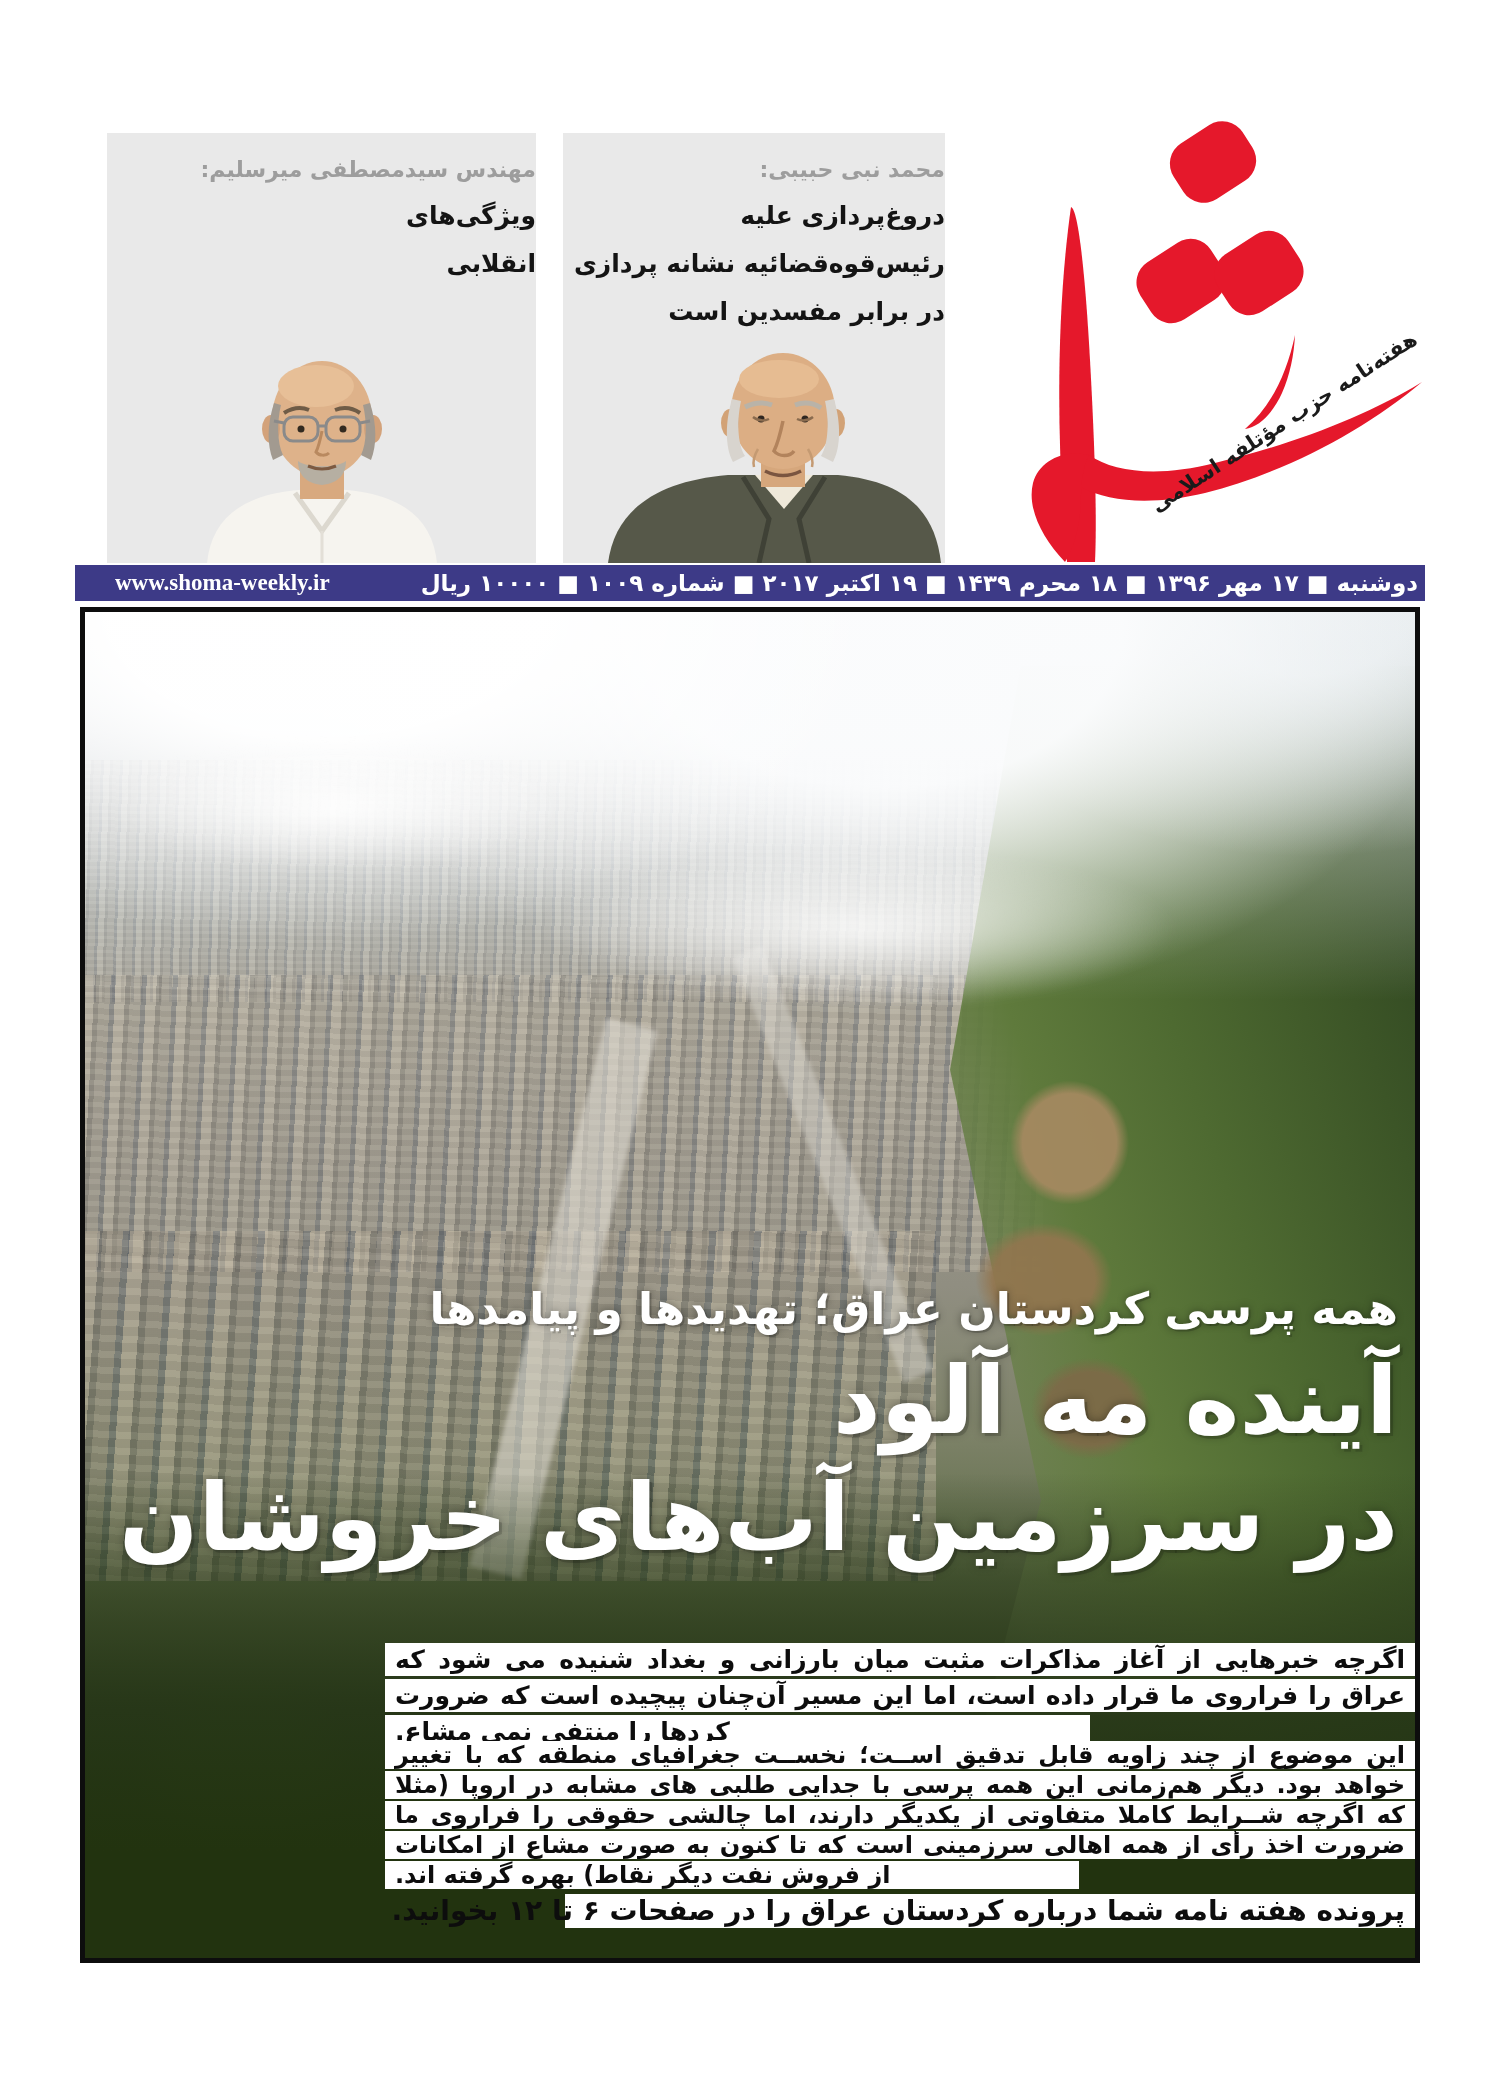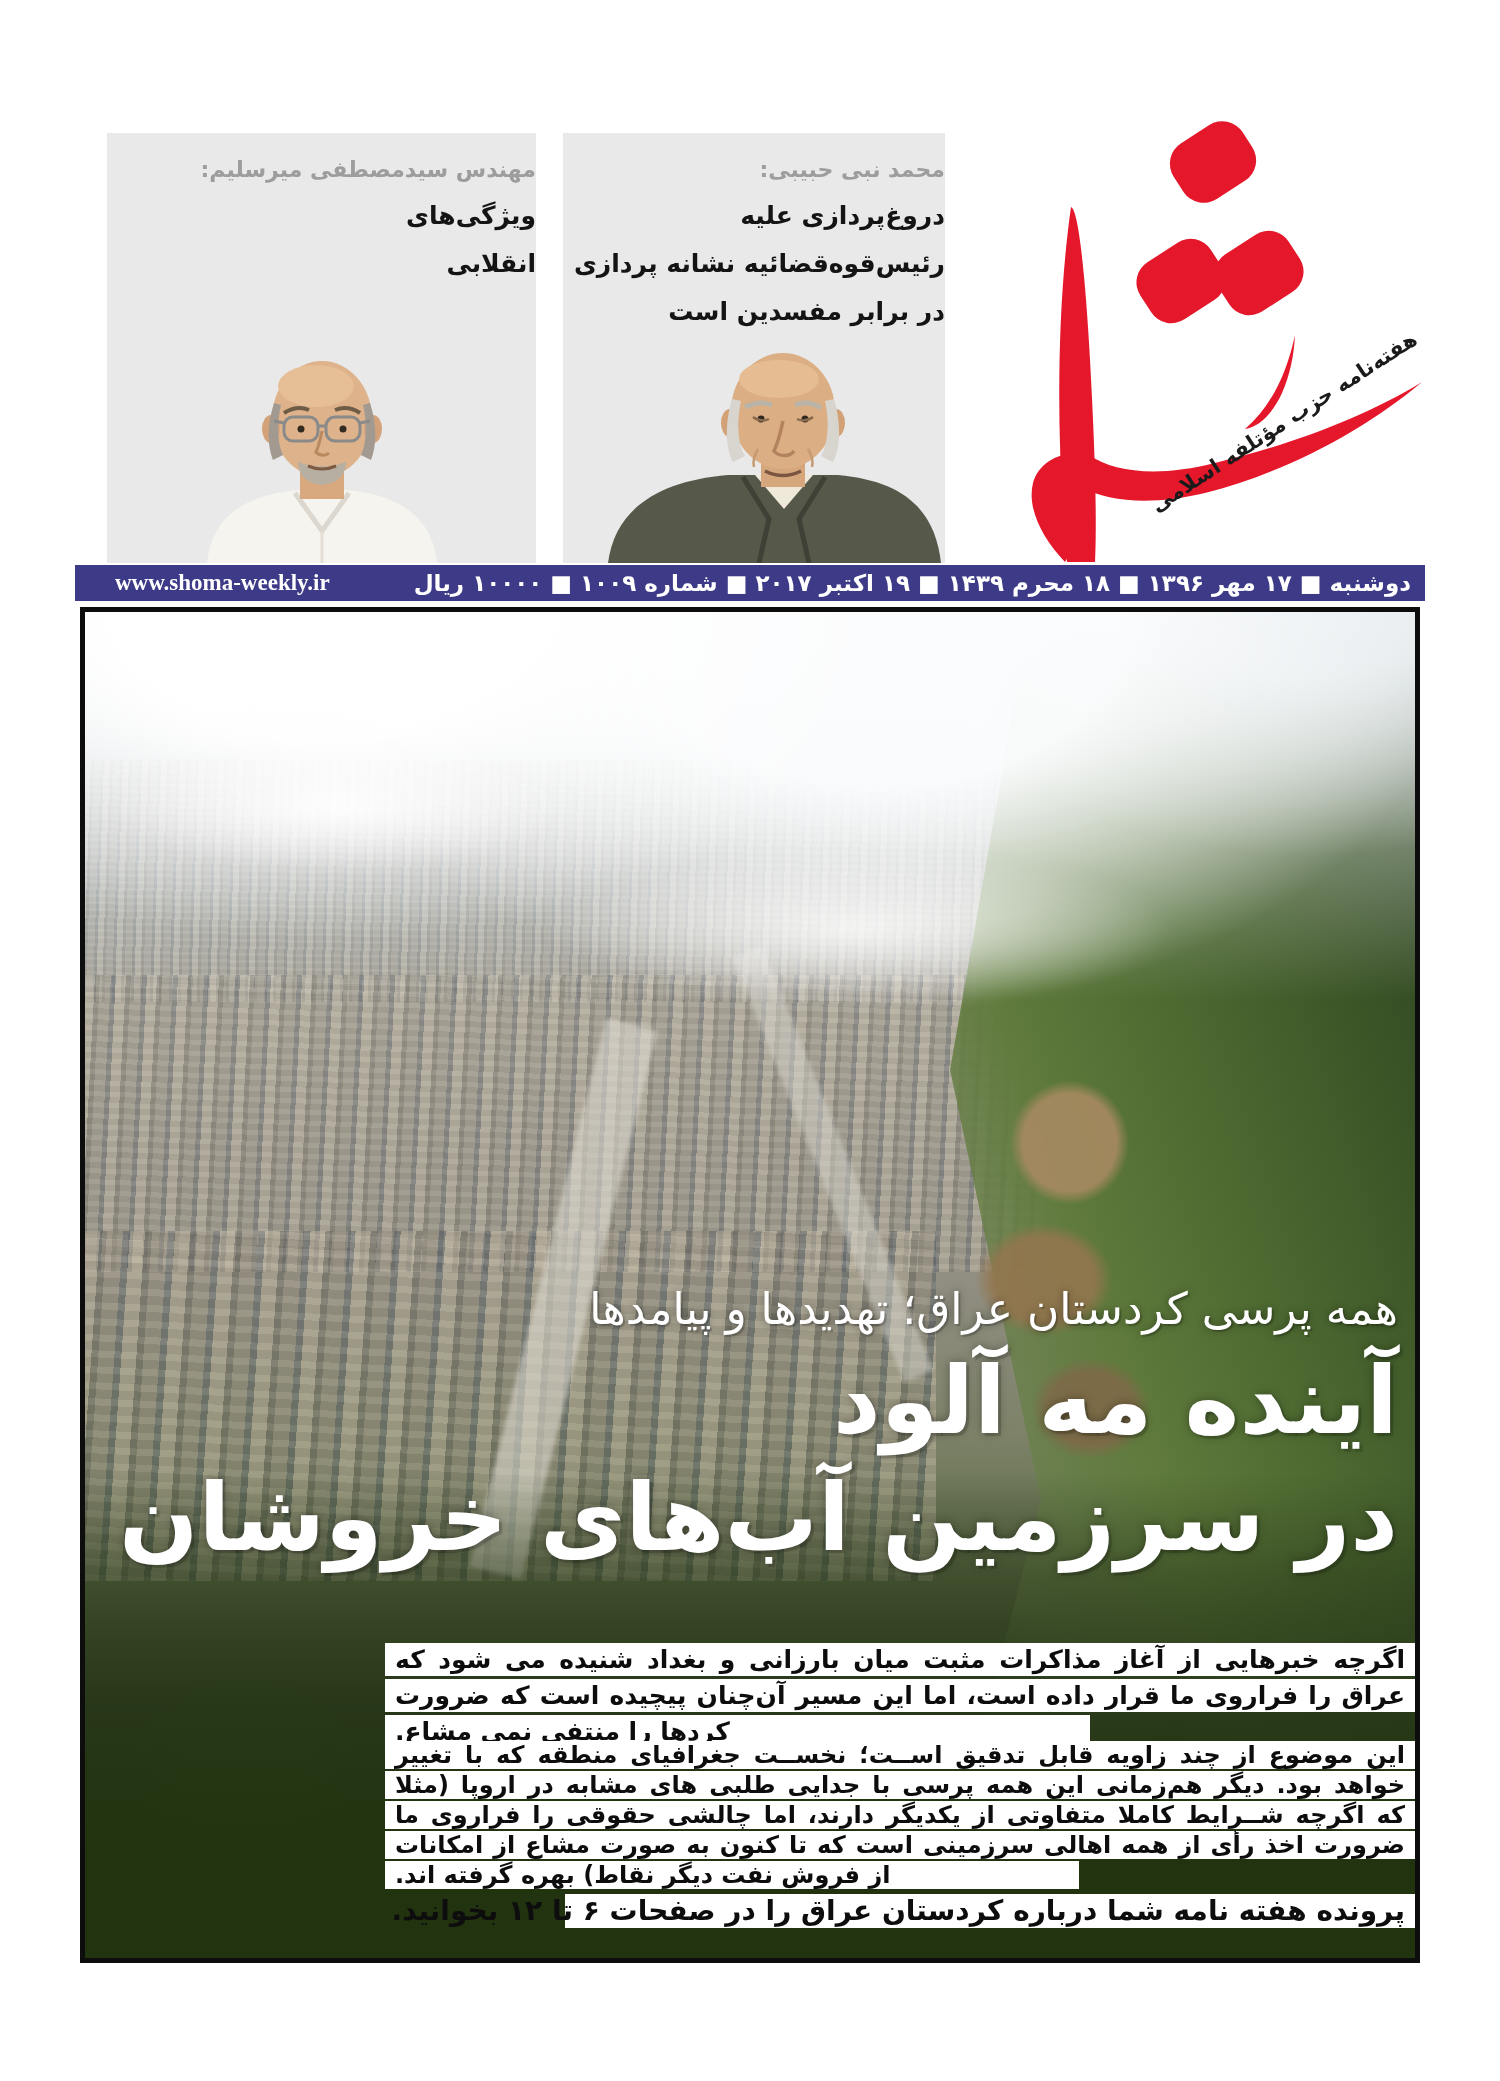--- a/index.html
+++ b/index.html
@@ -22,21 +22,21 @@
 
   
   .logo-wrap { position:absolute; left:1005px; top:25px; width:430px; height:542px; }
   .logo-svg { position:absolute; left:0; top:0; }
   .tagline { position:absolute; left:148px; top:470px; transform:rotate(-33deg); transform-origin:left center;
              font-size:21px; font-weight:bold; color:#1a1a1a; white-space:nowrap; direction:rtl; letter-spacing:1px; }
   .sr-only { position:absolute; width:1px; height:1px; overflow:hidden; clip-path:inset(50%); }
 
   
   .infobar { position:absolute; left:75px; top:565px; width:1350px; height:36px; display:flex; align-items:center;
-             justify-content:space-between; padding:0 14px 0 40px; }
+             justify-content:space-between; padding:0 7px 0 40px; }
   .infobar .site { font-family:"Liberation Serif", serif; font-weight:bold; font-size:23px; color:#fff; direction:ltr; }
   .infobar .issue { font-size:23px; font-weight:bold; color:#fff; direction:rtl; }
 
   
   .photo { position:absolute; left:80px; top:607px; width:1340px; height:1356px; border:5px solid #0d0d0d; overflow:hidden;
            background:linear-gradient(180deg,#dfe3e6 0%,#ccd2d6 7%,#b7bdbf 13%,#aab0ad 20%,#a6a296 30%,#9a968b 40%,
                       #908e81 50%,#7d8268 61%,#5e6c48 71%,#46552f 81%,#32431f 91%,#273617 100%); }
   .ph { position:absolute; }
   .ph-grain-far { left:0; top:11%; width:78%; height:18%; opacity:.65;
       background:repeating-linear-gradient(92deg, rgba(205,198,182,.5) 0 6px, rgba(125,120,112,.45) 6px 9px, rgba(168,162,150,.5) 9px 16px, rgba(98,102,110,.4) 16px 19px),
@@ -68,21 +68,21 @@
       background:radial-gradient(58% 92% at 18% 0%, rgba(255,255,255,.98) 28%, rgba(255,255,255,0) 74%),
                  radial-gradient(56% 100% at 60% 4%, rgba(251,252,253,.96) 32%, rgba(251,252,253,0) 78%),
                  radial-gradient(42% 72% at 92% 0%, rgba(233,238,241,.92) 18%, rgba(233,238,241,0) 70%),
                  linear-gradient(180deg, rgba(245,247,249,.85) 0%, rgba(245,247,249,0) 80%); }
   .ph-wisp-1 { left:26%; top:17%; width:64%; height:13%; border-radius:50%;
       background:radial-gradient(50% 60% at 50% 50%, rgba(255,255,255,.8), rgba(255,255,255,0) 75%); filter:blur(7px); }
   .ph-wisp-2 { left:-4%; top:9%; width:46%; height:11%; border-radius:50%;
       background:radial-gradient(50% 60% at 50% 50%, rgba(255,255,255,.9), rgba(255,255,255,0) 75%); filter:blur(6px); }
 
   
-  .cover-kicker { position:absolute; right:17px; top:671px; font-size:44px; font-weight:normal; color:#fff; direction:rtl;
+  .cover-kicker { position:absolute; right:17px; top:671px; font-size:44px; font-weight:bold; color:#fff; direction:rtl;
                   text-shadow:0 0 8px rgba(0,0,0,.4), 2px 2px 0 rgba(0,0,0,.18); }
   .cover-title { position:absolute; right:17px; font-size:93px; font-weight:bold; color:#fff; direction:rtl; line-height:1.0;
                  text-shadow:0 0 10px rgba(0,0,0,.35), 3px 3px 0 rgba(0,0,0,.15); }
   #cover-title-1 { top:743px; }
   #cover-title-2 { top:860px; }
 
   .lead { position:absolute; right:0; width:1030px; direction:rtl; }
   #lead-1 { top:1031px; }
   #lead-2 { top:1129px; }
   .pline { background:#fff; color:#0d0d0d; font-weight:bold; padding:0 10px; margin-bottom:3px; overflow:hidden; white-space:nowrap; }

